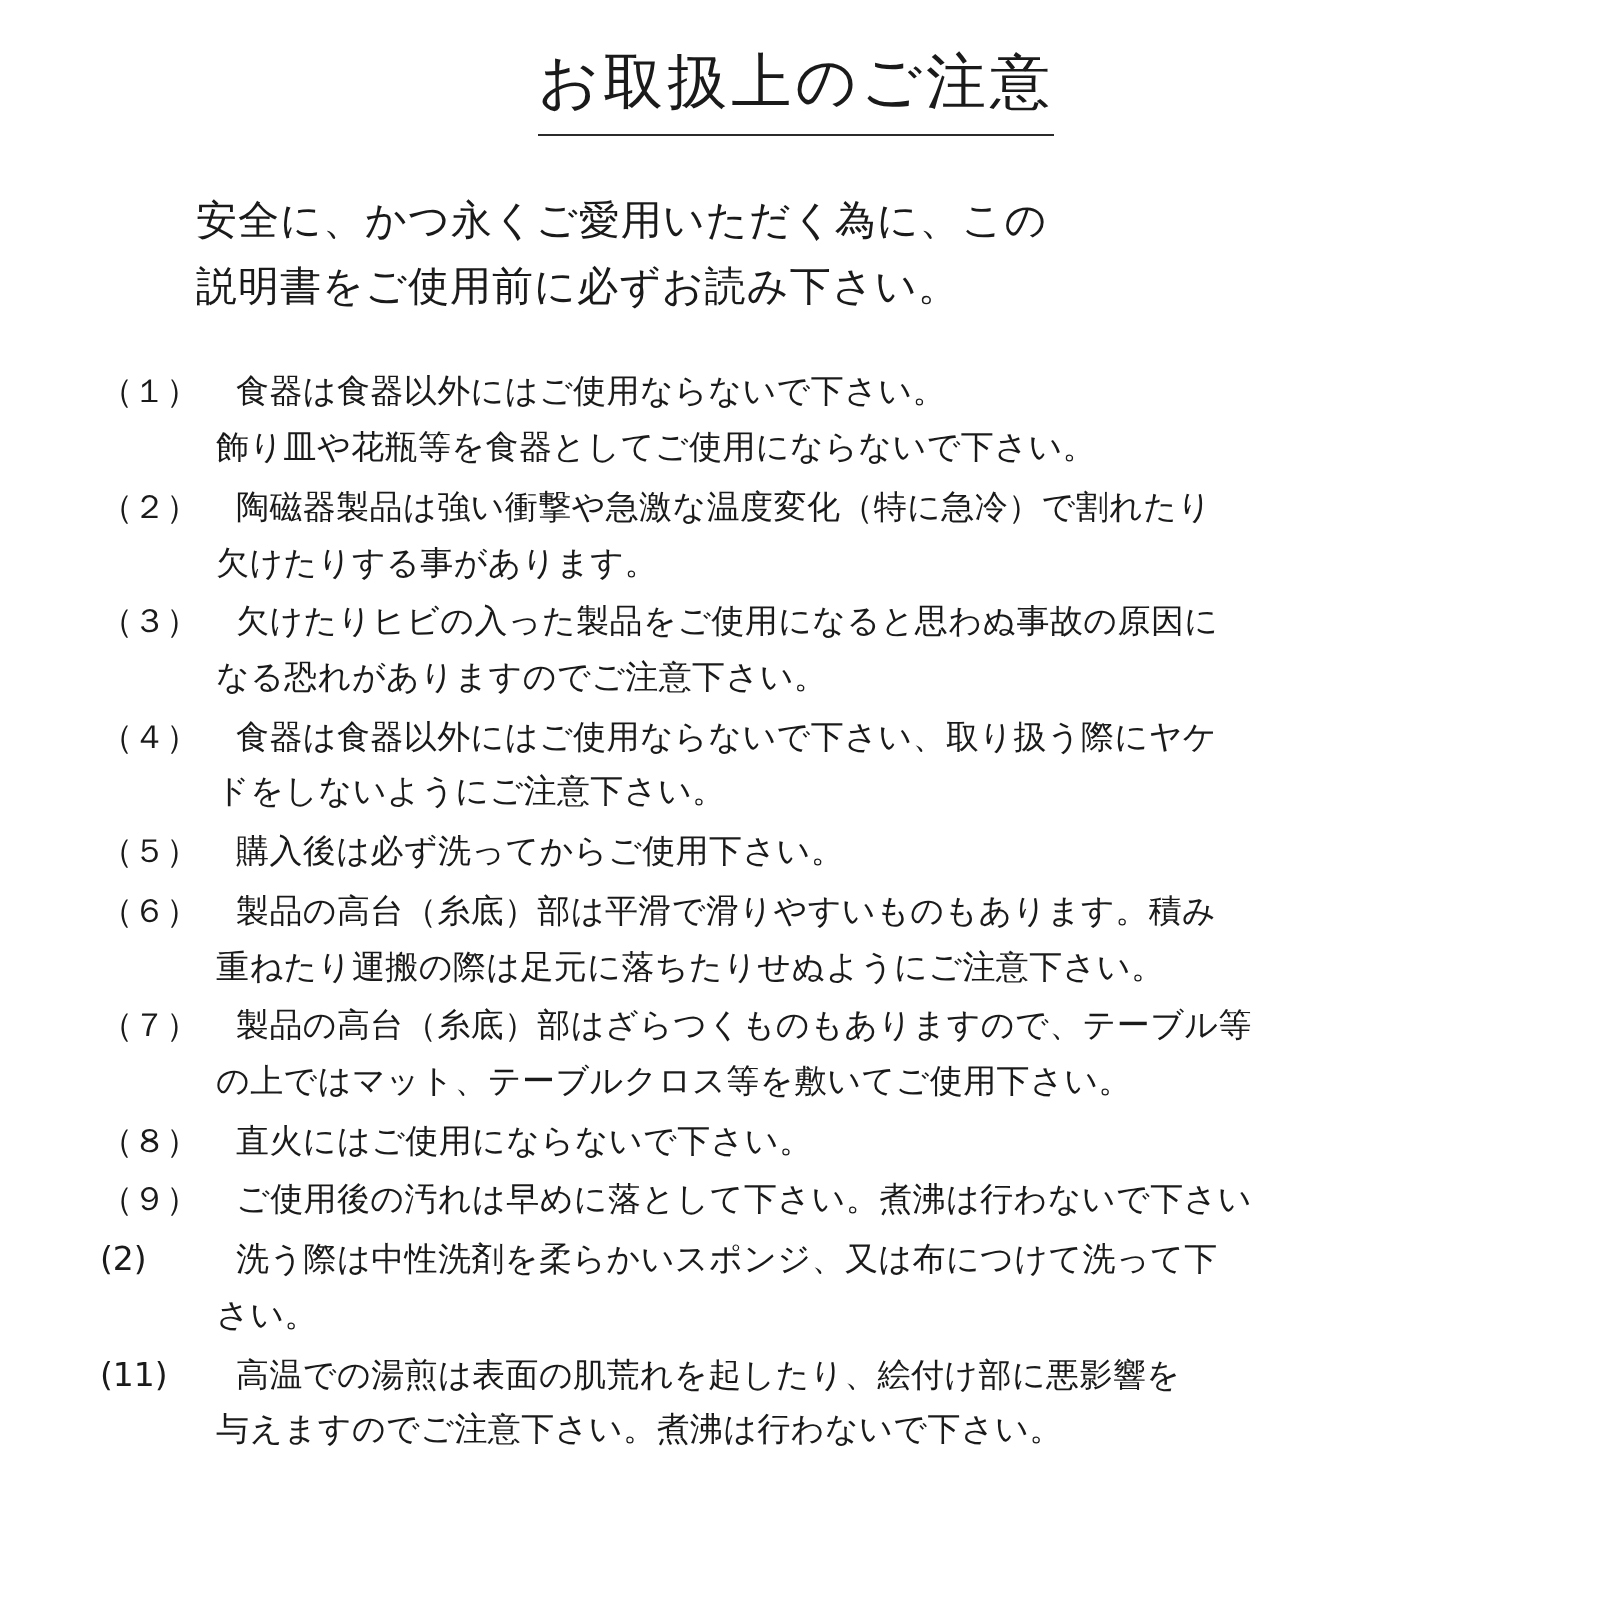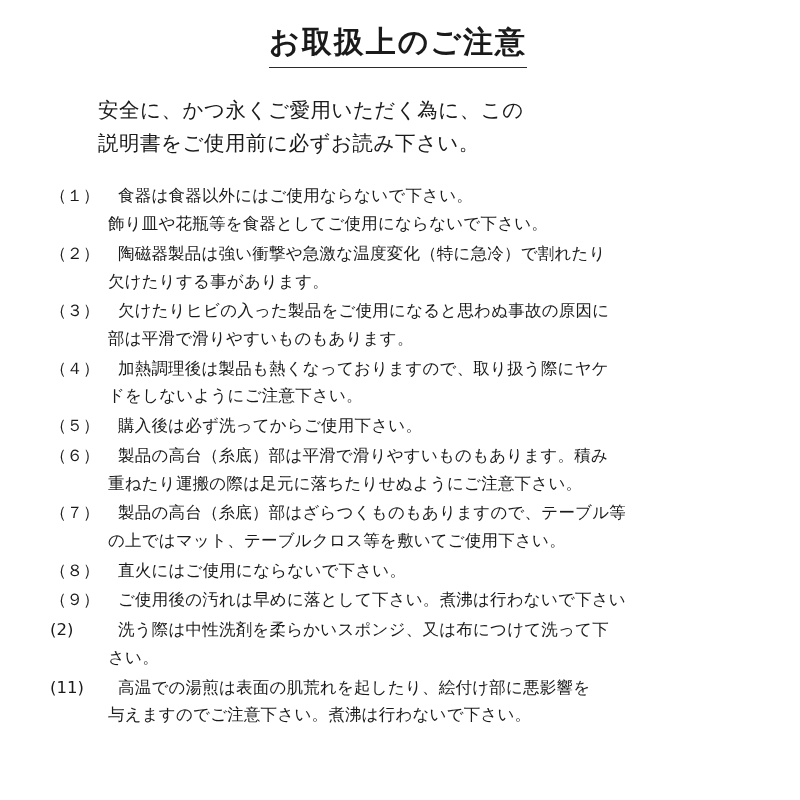--- a/index.html
+++ b/index.html
@@ -18,21 +18,21 @@
     width: 800px;
     height: 800px;
     box-sizing: border-box;
     padding: 18px 40px 10px 40px;
     position: relative;
   }
   .doc-title {
     text-align: center;
     font-size: 30px;
     letter-spacing: 2px;
-    font-weight: 700;
+    font-weight: 400;
     margin: 4px 4px 0 0;
     padding-bottom: 6px;
     display: inline-block;
     border-bottom: 1.5px solid #2b2b2b;
     line-height: 1.3;
   }
   .title-wrap {
     text-align: center;
     margin-bottom: 26px;
   }
@@ -106,28 +106,28 @@
       <div class="note-body">
         <span class="ln first">陶磁器製品は強い衝撃や急激な温度変化（特に急冷）で割れたり</span>
         <span class="ln">欠けたりする事があります。</span>
       </div>
     </div>
 
     <div class="note-row">
       <div class="note-num">（３）</div>
       <div class="note-body">
         <span class="ln first">欠けたりヒビの入った製品をご使用になると思わぬ事故の原因に</span>
-        <span class="ln">部は平滑で滑りやすいものもあります。</span>
+        <span class="ln">なる恐れがありますのでご注意下さい。</span>
       </div>
     </div>
 
     <div class="note-row">
       <div class="note-num">（４）</div>
       <div class="note-body">
-        <span class="ln first">加熱調理後は製品も熱くなっておりますので、取り扱う際にヤケ</span>
+        <span class="ln first">食器は食器以外にはご使用ならないで下さい、取り扱う際にヤケ</span>
         <span class="ln">ドをしないようにご注意下さい。</span>
       </div>
     </div>
 
     <div class="note-row">
       <div class="note-num">（５）</div>
       <div class="note-body">
         <span class="ln first">購入後は必ず洗ってからご使用下さい。</span>
       </div>
     </div>

